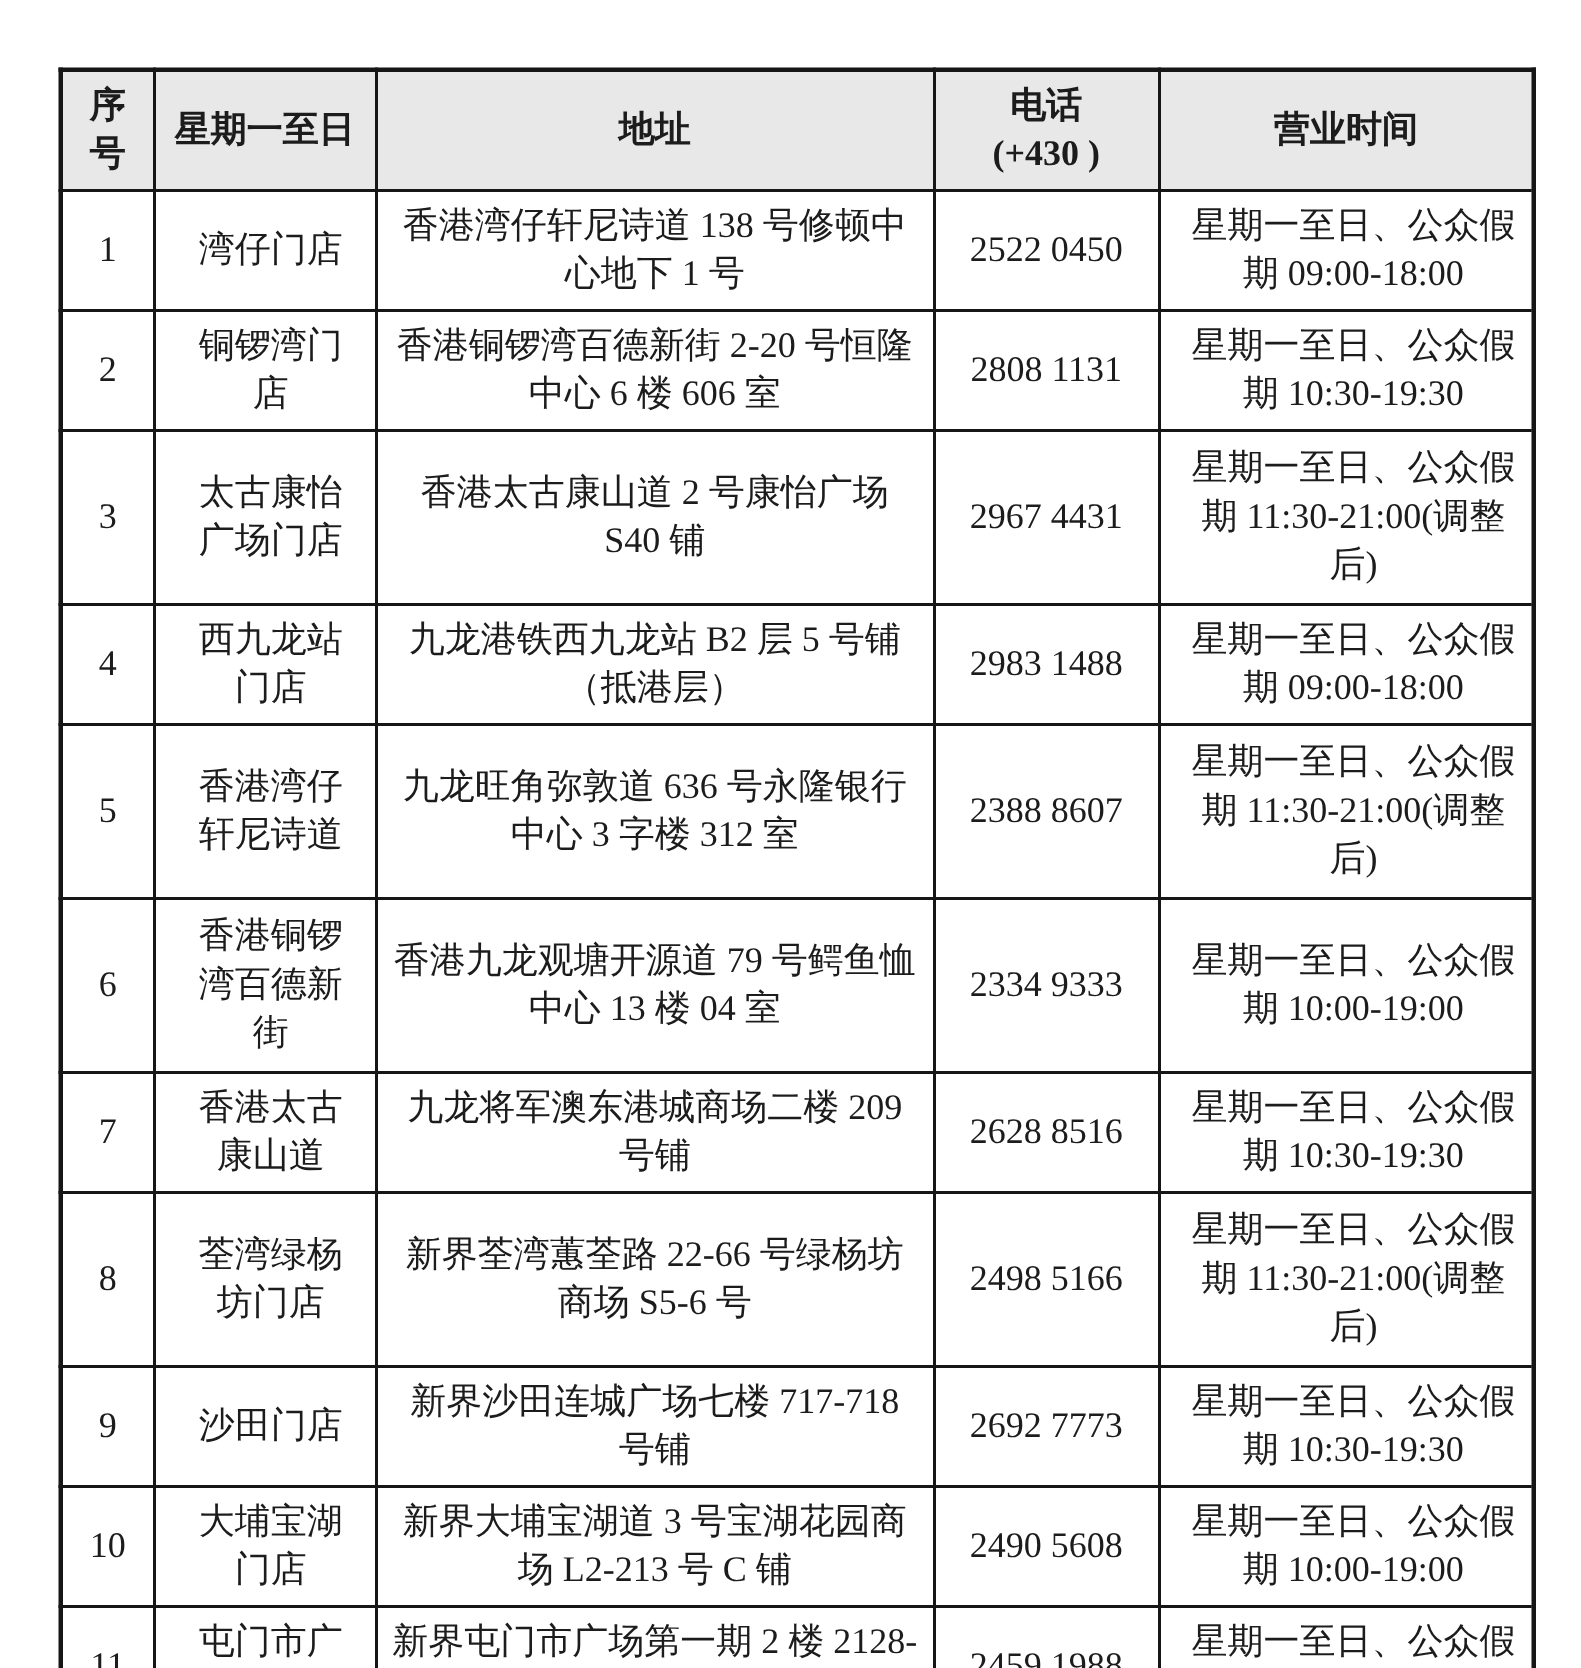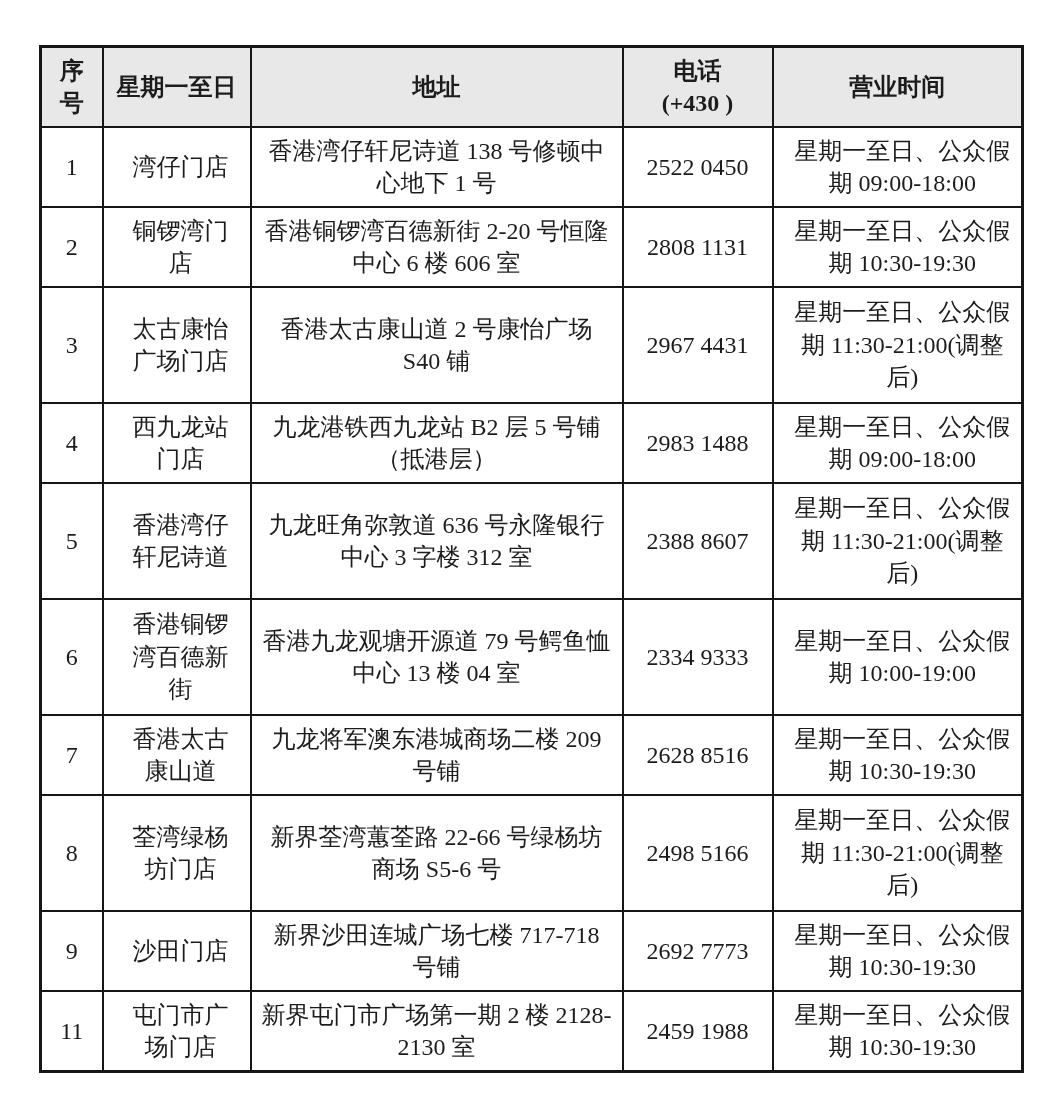--- a/index.html
+++ b/index.html
@@ -140,20 +140,27 @@
           <td class="cell-hours">星期一至日、公众假期 11:30-21:00(调整后)</td>
         </tr>
         <tr class="row-normal">
           <td class="cell-index">9</td>
           <td class="cell-name">沙田门店</td>
           <td class="cell-address">新界沙田连城广场七楼 717-718 号铺</td>
           <td class="cell-phone">2692 7773</td>
           <td class="cell-hours">星期一至日、公众假期 10:30-19:30</td>
         </tr>
         <tr class="row-normal">
+          <td class="cell-index">10</td>
+          <td class="cell-name">大埔宝湖门店</td>
+          <td class="cell-address">新界大埔宝湖道 3 号宝湖花园商场 L2-213 号 C 铺</td>
+          <td class="cell-phone">2490 5608</td>
+          <td class="cell-hours">星期一至日、公众假期 10:00-19:00</td>
+        </tr>
+        <tr class="row-normal">
           <td class="cell-index">11</td>
           <td class="cell-name">屯门市广场门店</td>
           <td class="cell-address">新界屯门市广场第一期 2 楼 2128-2130 室</td>
           <td class="cell-phone">2459 1988</td>
           <td class="cell-hours">星期一至日、公众假期 10:30-19:30</td>
         </tr>
       </tbody>
   </table>
 </div>
 

